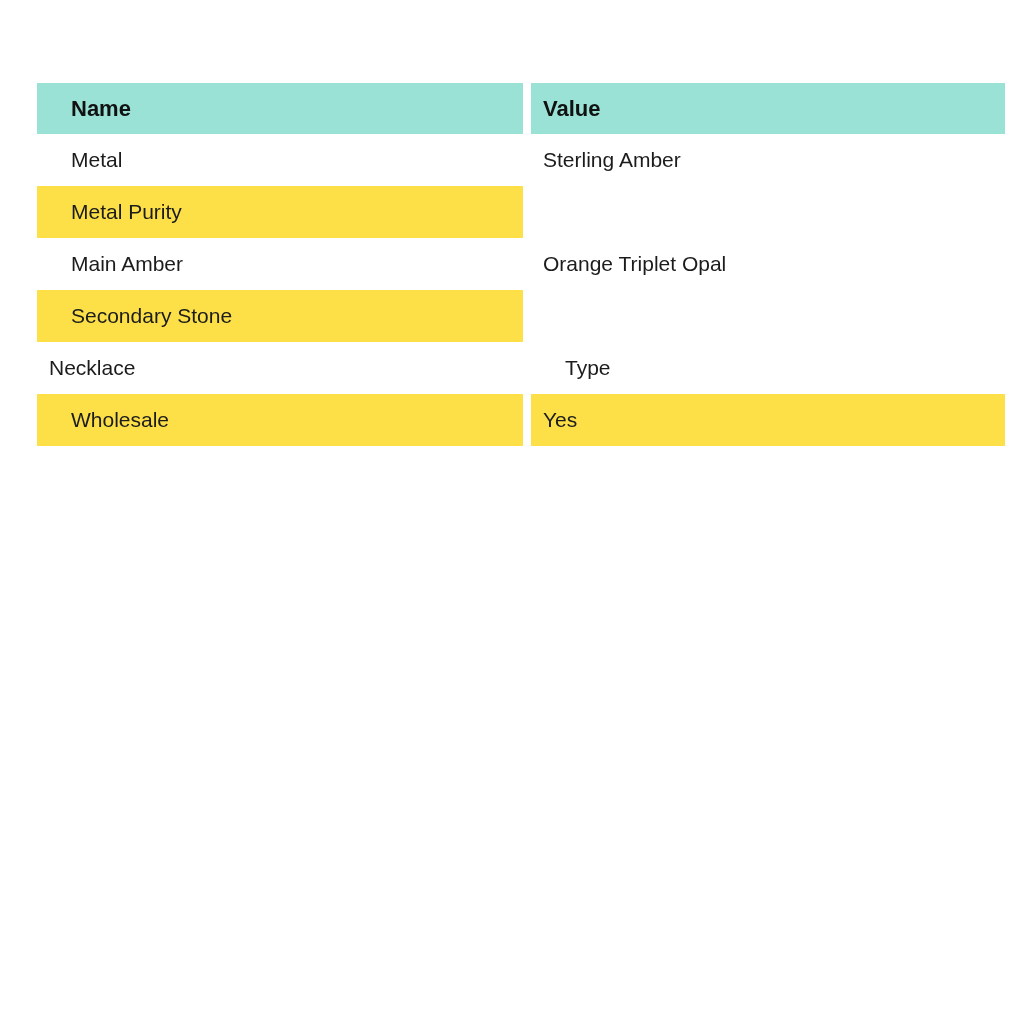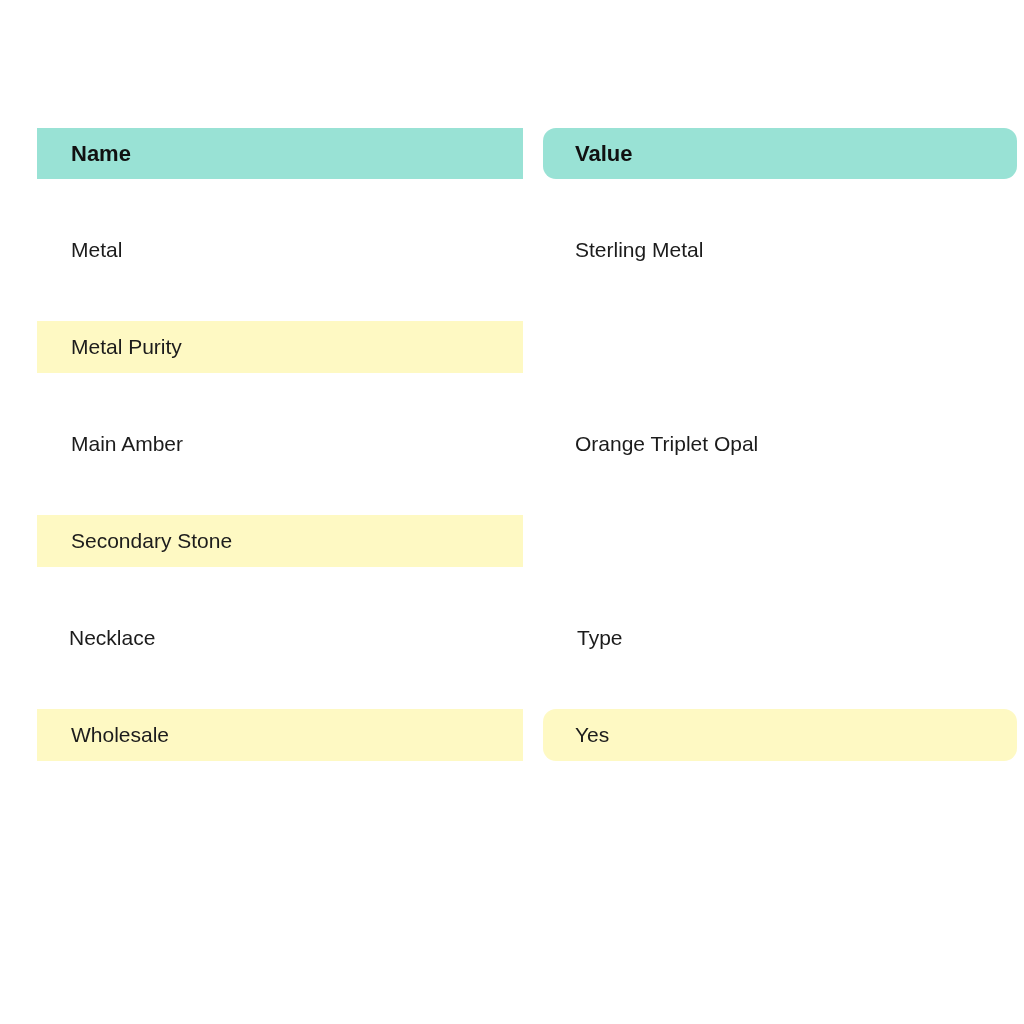--- a/index.html
+++ b/index.html
@@ -12,22 +12,21 @@
   }
   .attr-table {
     position: absolute;
     left: 37px;
     top: 83px;
     width: 964px;
   }
   .row {
     display: grid;
     grid-template-columns: 486px 474px;
-    column-gap: 20px;
-    margin-top: 45px;
+    column-gap: 8px;
   }
   .row .cell {
     display: flex;
     align-items: center;
     overflow: hidden;
     white-space: nowrap;
   }
   .header-row {
     height: 51px;
   }
@@ -38,37 +37,37 @@
     color: #111111;
   }
   .data-row {
     height: 52px;
   }
   .data-row .cell {
     background: #ffffff;
     font-size: 21px;
   }
   .data-row.alt .cell {
-    background: #fef9c3;
+    background: #fde047;
   }
   .cell.name-col { padding-left: 34px; }
-  .cell.value-col { padding-left: 32px; border-radius: 13px; }
+  .cell.value-col { padding-left: 12px; }
 </style>
 </head>
 <body>
 
 <div class="attr-table">
   <div class="row header-row">
     <div class="cell name-col">Name</div>
     <div class="cell value-col">Value</div>
   </div>
   <div id="rows-container">
   <div class="row data-row">
     <div class="cell name-col">Metal</div>
-    <div class="cell value-col">Sterling Metal</div>
+    <div class="cell value-col">Sterling Amber</div>
   </div>
 
   <div class="row data-row alt">
     <div class="cell name-col">Metal Purity</div>
   </div>
 
   <div class="row data-row">
     <div class="cell name-col">Main Amber</div>
     <div class="cell value-col">Orange Triplet Opal</div>
   </div>

